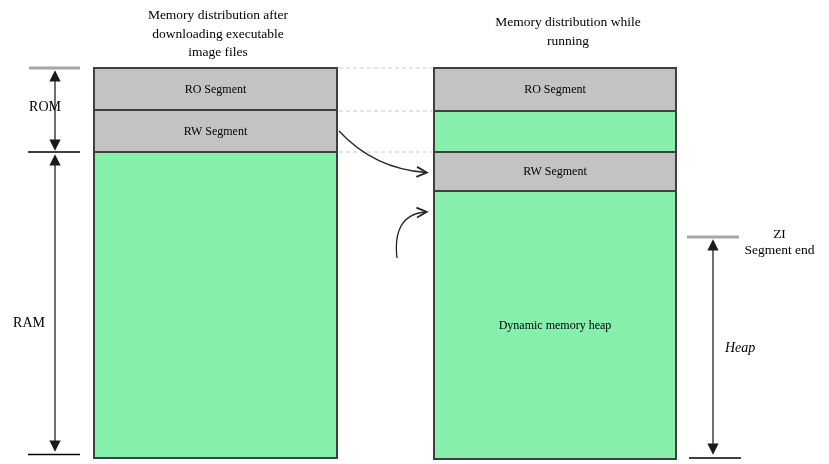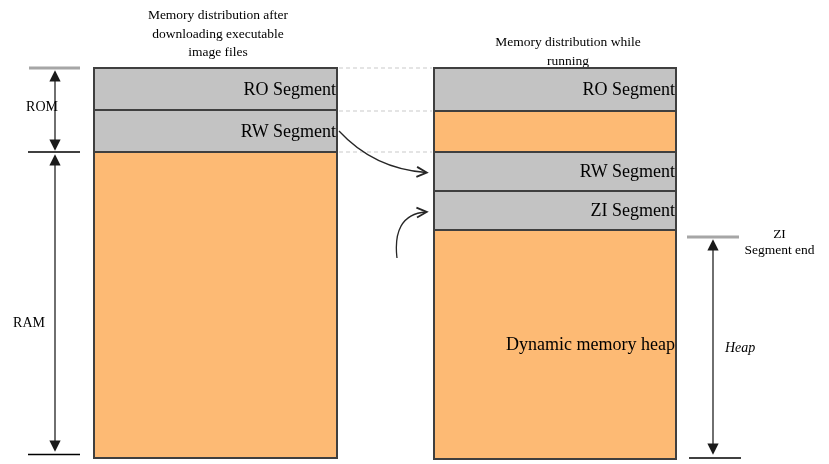--- a/index.html
+++ b/index.html
@@ -5,39 +5,39 @@
   html,body{margin:0;padding:0;background:#ffffff;}
   .stage{
     position:relative;width:829px;height:464px;background:#ffffff;overflow:hidden;
     font-family:"Liberation Serif","DejaVu Serif",serif;color:#000;
   }
   .title{
     position:absolute;text-align:center;font-size:13.5px;line-height:18.5px;
     white-space:pre-line;
   }
   .left-title{left:98px;top:6px;width:240px;}
-  .right-title{left:448px;top:13px;width:240px;margin-top:20px;}
+  .right-title{left:448px;top:13px;width:240px;}
   .column{
     position:absolute;display:flex;flex-direction:column;
     border:2px solid #3f3f3f;box-sizing:border-box;background:#f2f2f2;
   }
   .left-col{left:93px;top:67px;width:245px;height:392px;}
   .right-col{left:433px;top:67px;width:244px;height:393px;}
   .seg{
-    display:flex;align-items:center;justify-content:flex-end;
-    font-size:18px;box-sizing:content-box;flex:0 0 auto;
+    display:flex;align-items:center;justify-content:center;
+    font-size:12px;box-sizing:content-box;flex:0 0 auto;
   }
   .seg.filled{background:#c3c3c3;border-bottom:2px solid #3f3f3f;}
-  .seg.empty{background:#fdba74;}
+  .seg.empty{background:#86efac;}
   .seg.divided{border-bottom:2px solid #3f3f3f;}
   .seg.grow{flex:1 1 auto;}
   .h40{height:40px;} .h41{height:41px;} .h39{height:39px;} .h37{height:37px;}
   .overlay{position:absolute;left:0;top:0;pointer-events:none;}
   .side-label{position:absolute;font-size:14px;}
-  .rom-label{left:16px;top:99px;width:42px;text-align:right;}
+  .rom-label{left:24px;top:99px;width:42px;text-align:center;}
   .ram-label{left:8px;top:315px;width:42px;text-align:center;}
   .heap-label{left:725px;top:340px;width:50px;font-style:italic;}
   .zi-end-label{left:722px;top:226px;width:115px;text-align:center;
     font-size:13.5px;line-height:16px;white-space:pre-line;}
 </style>
 </head>
 <body>
 
 <div class="stage">
 
@@ -57,23 +57,20 @@
     <div class="seg empty grow"></div>
   </div>
 
   <div class="column right-col">
     <div class="seg filled h41">
       <span>RO Segment</span>
     </div>
     <div class="seg empty divided h39"></div>
     <div class="seg filled h37">
       <span>RW Segment</span>
-    </div>
-    <div class="seg filled h37">
-      <span>ZI Segment</span>
     </div>
     <div class="seg empty grow">
       <span>Dynamic memory heap</span>
     </div>
   </div>
 
   <svg class="overlay" width="829" height="464" viewBox="0 0 829 464">
     <defs>
       <marker id="tri" markerWidth="8" markerHeight="8" viewBox="0 0 10 10" refX="8.5" refY="5" orient="auto-start-reverse">
         <path d="M0,0 L10,5 L0,10 Z" fill="#1a1a1a"></path>

